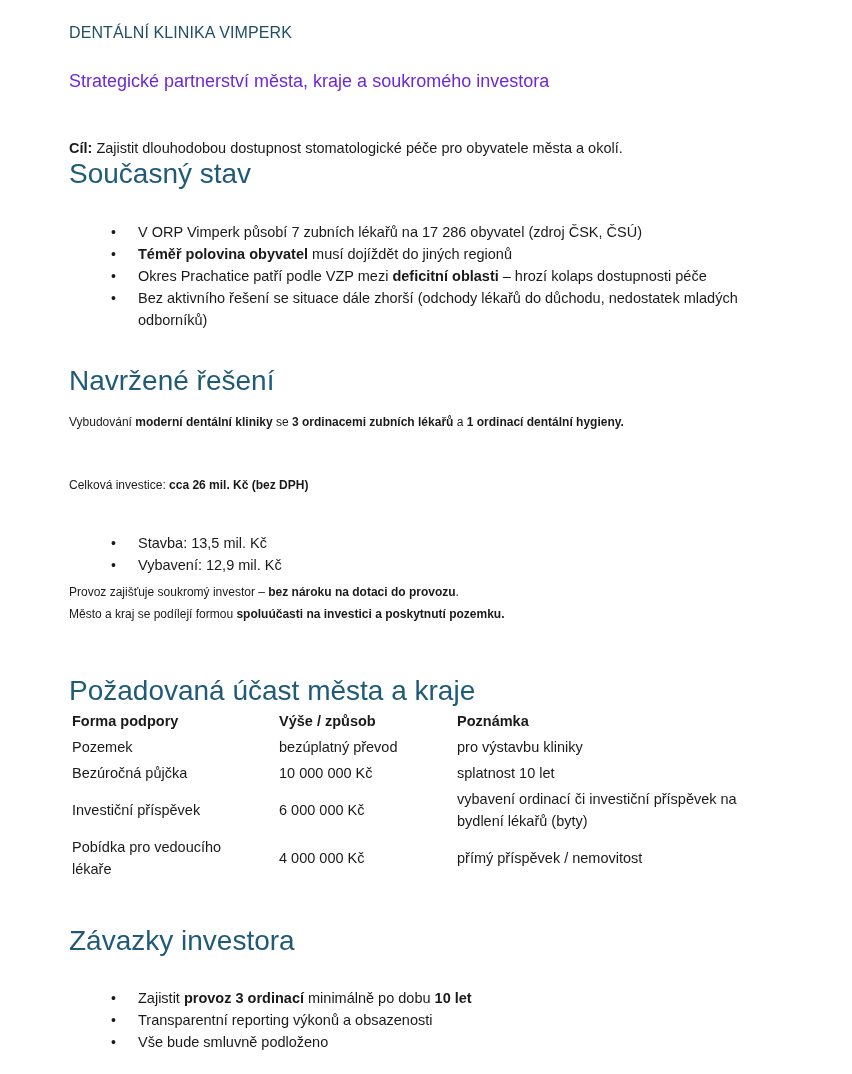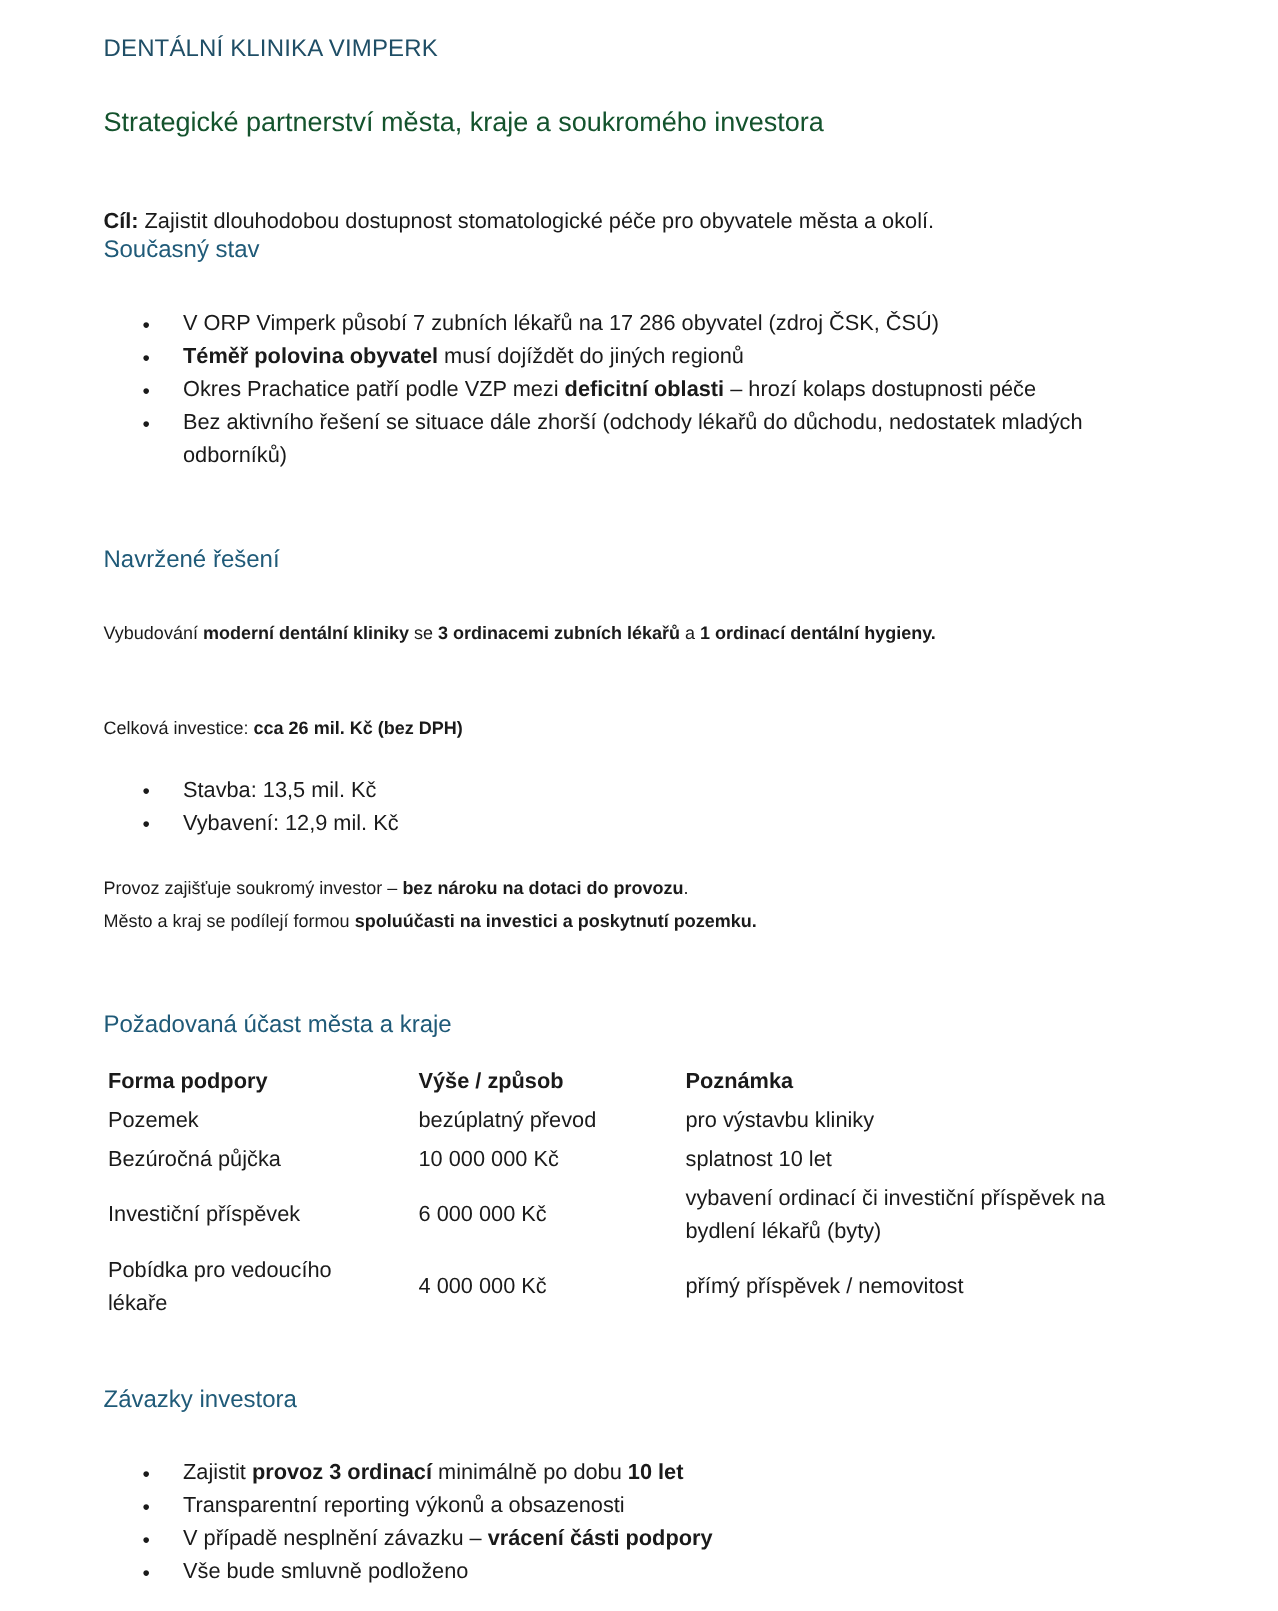--- a/index.html
+++ b/index.html
@@ -7,30 +7,30 @@
     width: 852px; height: 1074px; overflow: hidden; position: relative;
     font-family: "Liberation Sans", sans-serif; color: #1a1a1a;
   }
   .page { position: absolute; left: 69px; top: 0; width: 760px; }
   .title {
     position: absolute; top: 24px; left: 0;
     font-size: 16px; color: #1f4e66; letter-spacing: 0.1px; white-space: nowrap;
   }
   .subtitle {
     position: absolute; top: 71px; left: 0;
-    font-size: 18px; color: #14532d; white-space: nowrap;
+    font-size: 18px; color: #6d28d9; white-space: nowrap;
   }
   .goal {
     position: absolute; top: 116px; left: 0; font-size: 14.5px; white-space: nowrap; margin-top: 24px;
   }
   .h2 {
-    position: absolute; left: 0; font-size: 16px; color: #1f5a78; white-space: nowrap;
+    position: absolute; left: 0; font-size: 28px; color: #1f5a78; white-space: nowrap;
   }
   .p { position: absolute; left: 0; font-size: 12px; line-height: 22px; }
-  ul.bul { position: absolute; left: 0; margin: 0; padding: 0; list-style: none; font-size: 14.5px; }
+  ul.bul { position: absolute; left: 0; margin: 16px; padding: 0; list-style: none; font-size: 14.5px; }
   ul.bul li { position: relative; padding-left: 53px; line-height: 22px; }
   ul.bul li::before {
     content: "\2022"; position: absolute; left: 26px; top: 0; font-size: 14px;
   }
   b { font-weight: bold; }
   .tbl { position: absolute; left: 3px; top: 708px; font-size: 14.5px; }
   .tr { position: relative; }
   .td { position: absolute; line-height: 22px; }
   .c1 { left: 0; width: 200px; }
   .c2 { left: 207px; width: 180px; }
@@ -89,17 +89,16 @@
       <span class="td c1" style="width:180px">Pobídka pro vedoucího lékaře</span>
       <span class="td c2" style="top:11px">4 000 000 Kč</span>
       <span class="td c3" style="top:11px">přímý příspěvek / nemovitost</span>
     </div>
   </div>
 
   <div class="h2" style="top:925px">Závazky investora</div>
   <ul class="bul" style="top:971px">
     <li><span>Zajistit </span><b>provoz 3 ordinací</b><span> minimálně po dobu </span><b>10 let</b></li>
     <li><span>Transparentní reporting výkonů a obsazenosti</span></li>
-    <li><span>V případě nesplnění závazku – </span><b>vrácení části podpory</b></li>
     <li><span>Vše bude smluvně podloženo</span></li>
   </ul>
 
 </div>
 
 </body></html>

